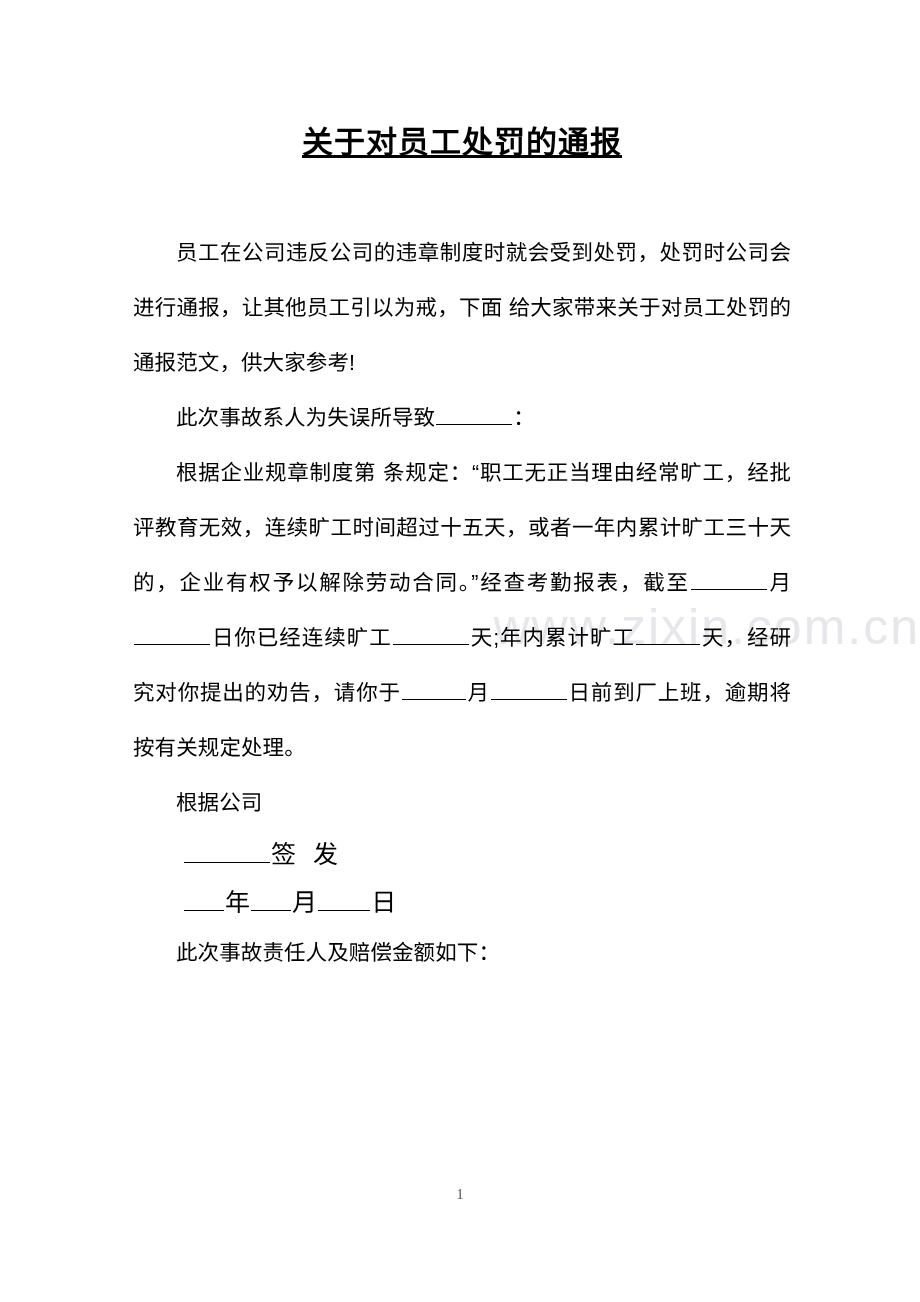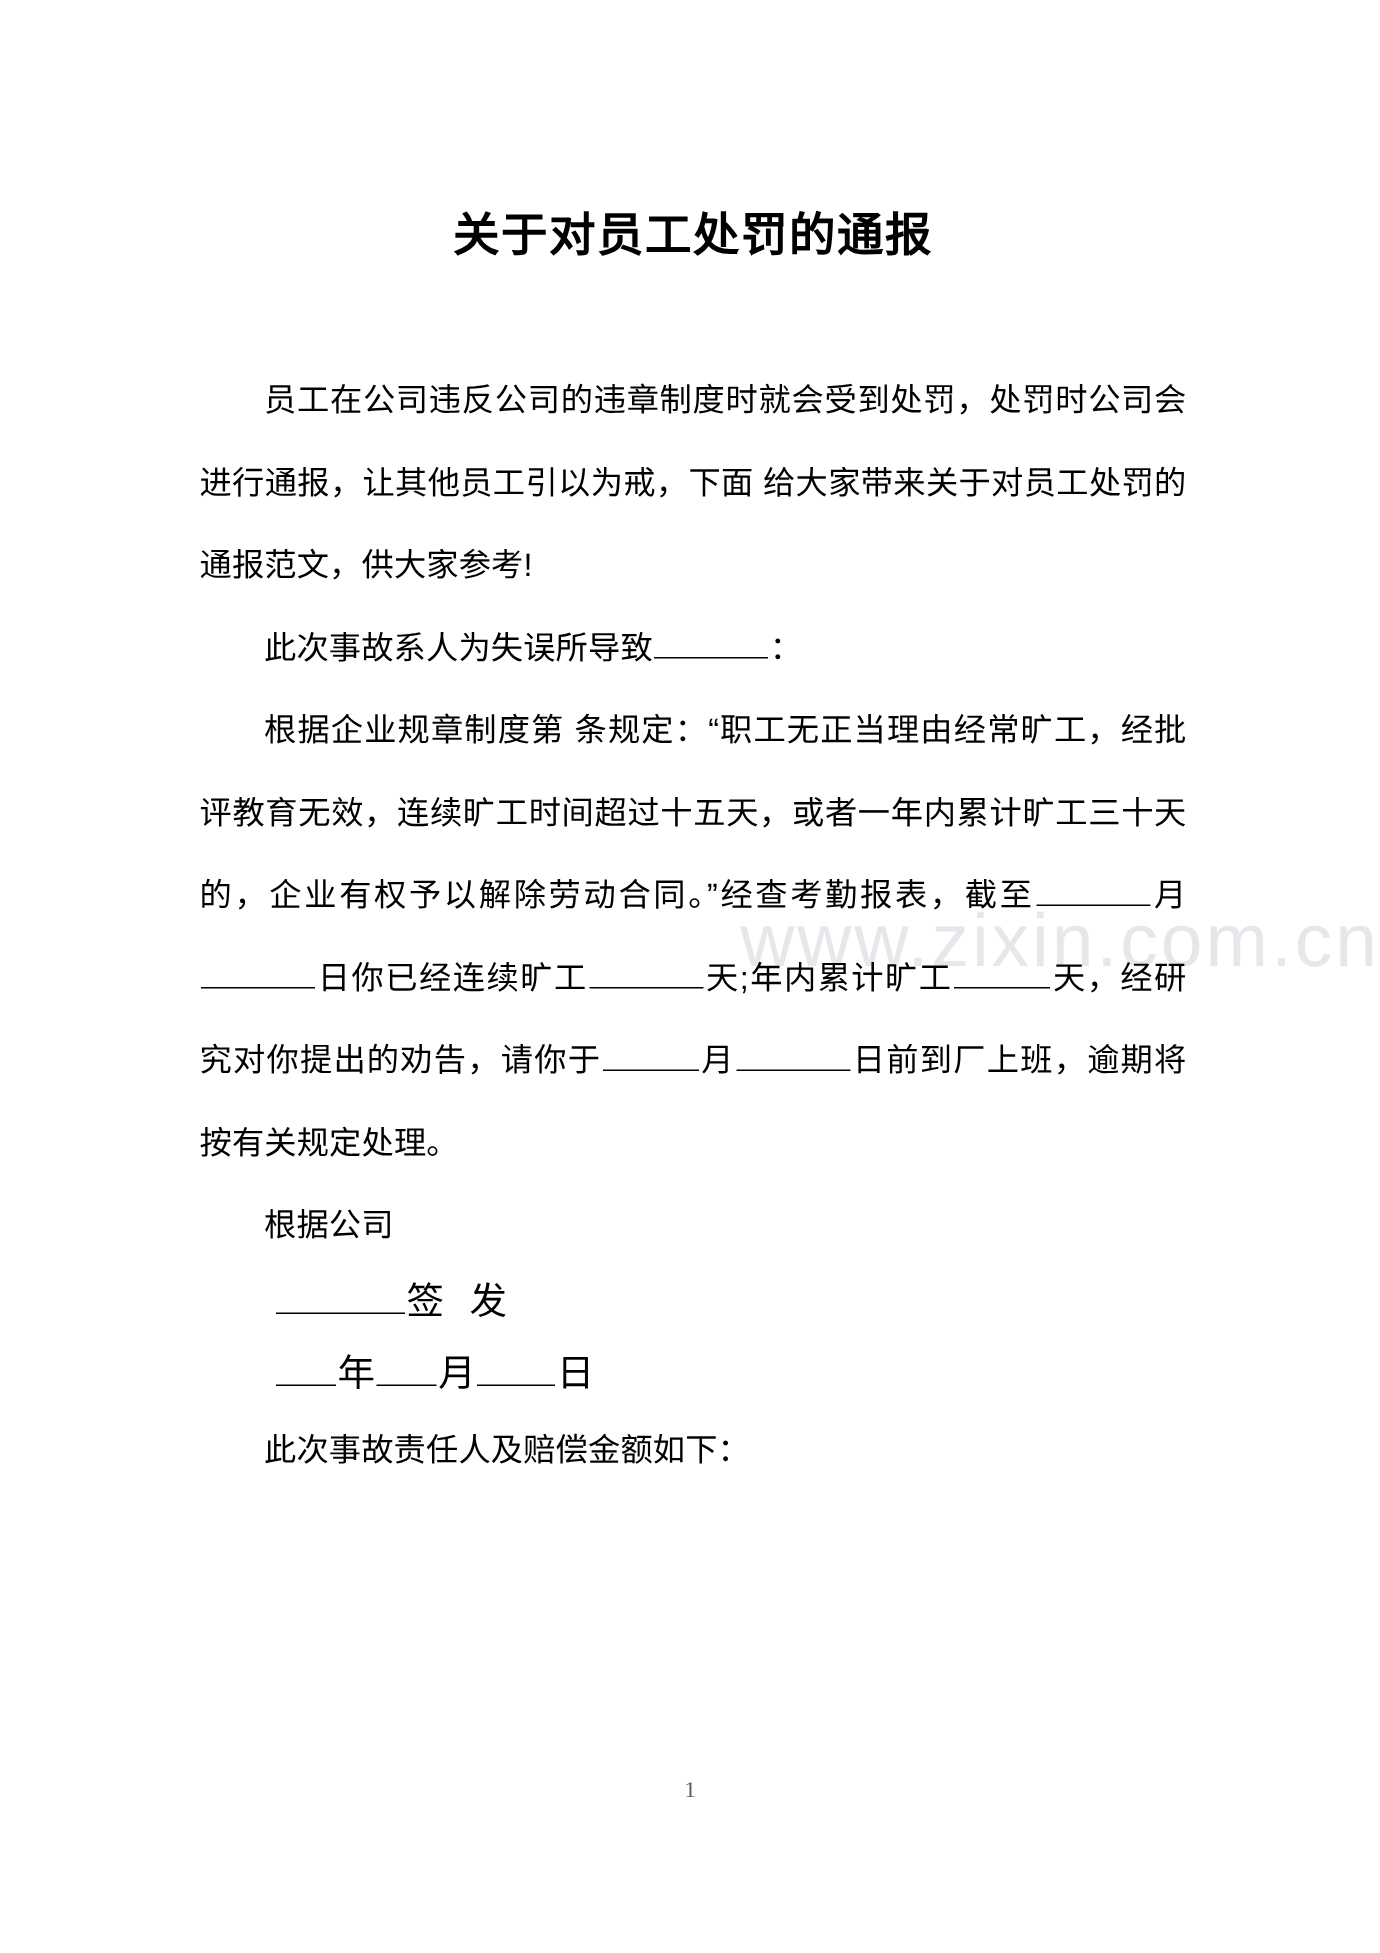--- a/index.html
+++ b/index.html
@@ -40,30 +40,31 @@
   
   .doc-body {
     position: absolute;
     left: 133px;
     top: 0;
     width: 658px;
     z-index: 2;
   }
 
   .doc-title {
-    margin: 14px;
+    margin: 0;
     padding: 0;
     font-size: 31px;
     font-weight: bold;
     text-align: center;
     letter-spacing: 1px;
     line-height: 1.3;
     padding-top: 123px;
     padding-bottom: 0;
     color: #000;
+    text-decoration: underline;
   }
 
   .para {
     margin: 0;
     font-size: 21.5px;
     line-height: 55px;
     text-align: justify;
     text-justify: inter-ideograph;
     letter-spacing: 0.1px;
     color: #000;

